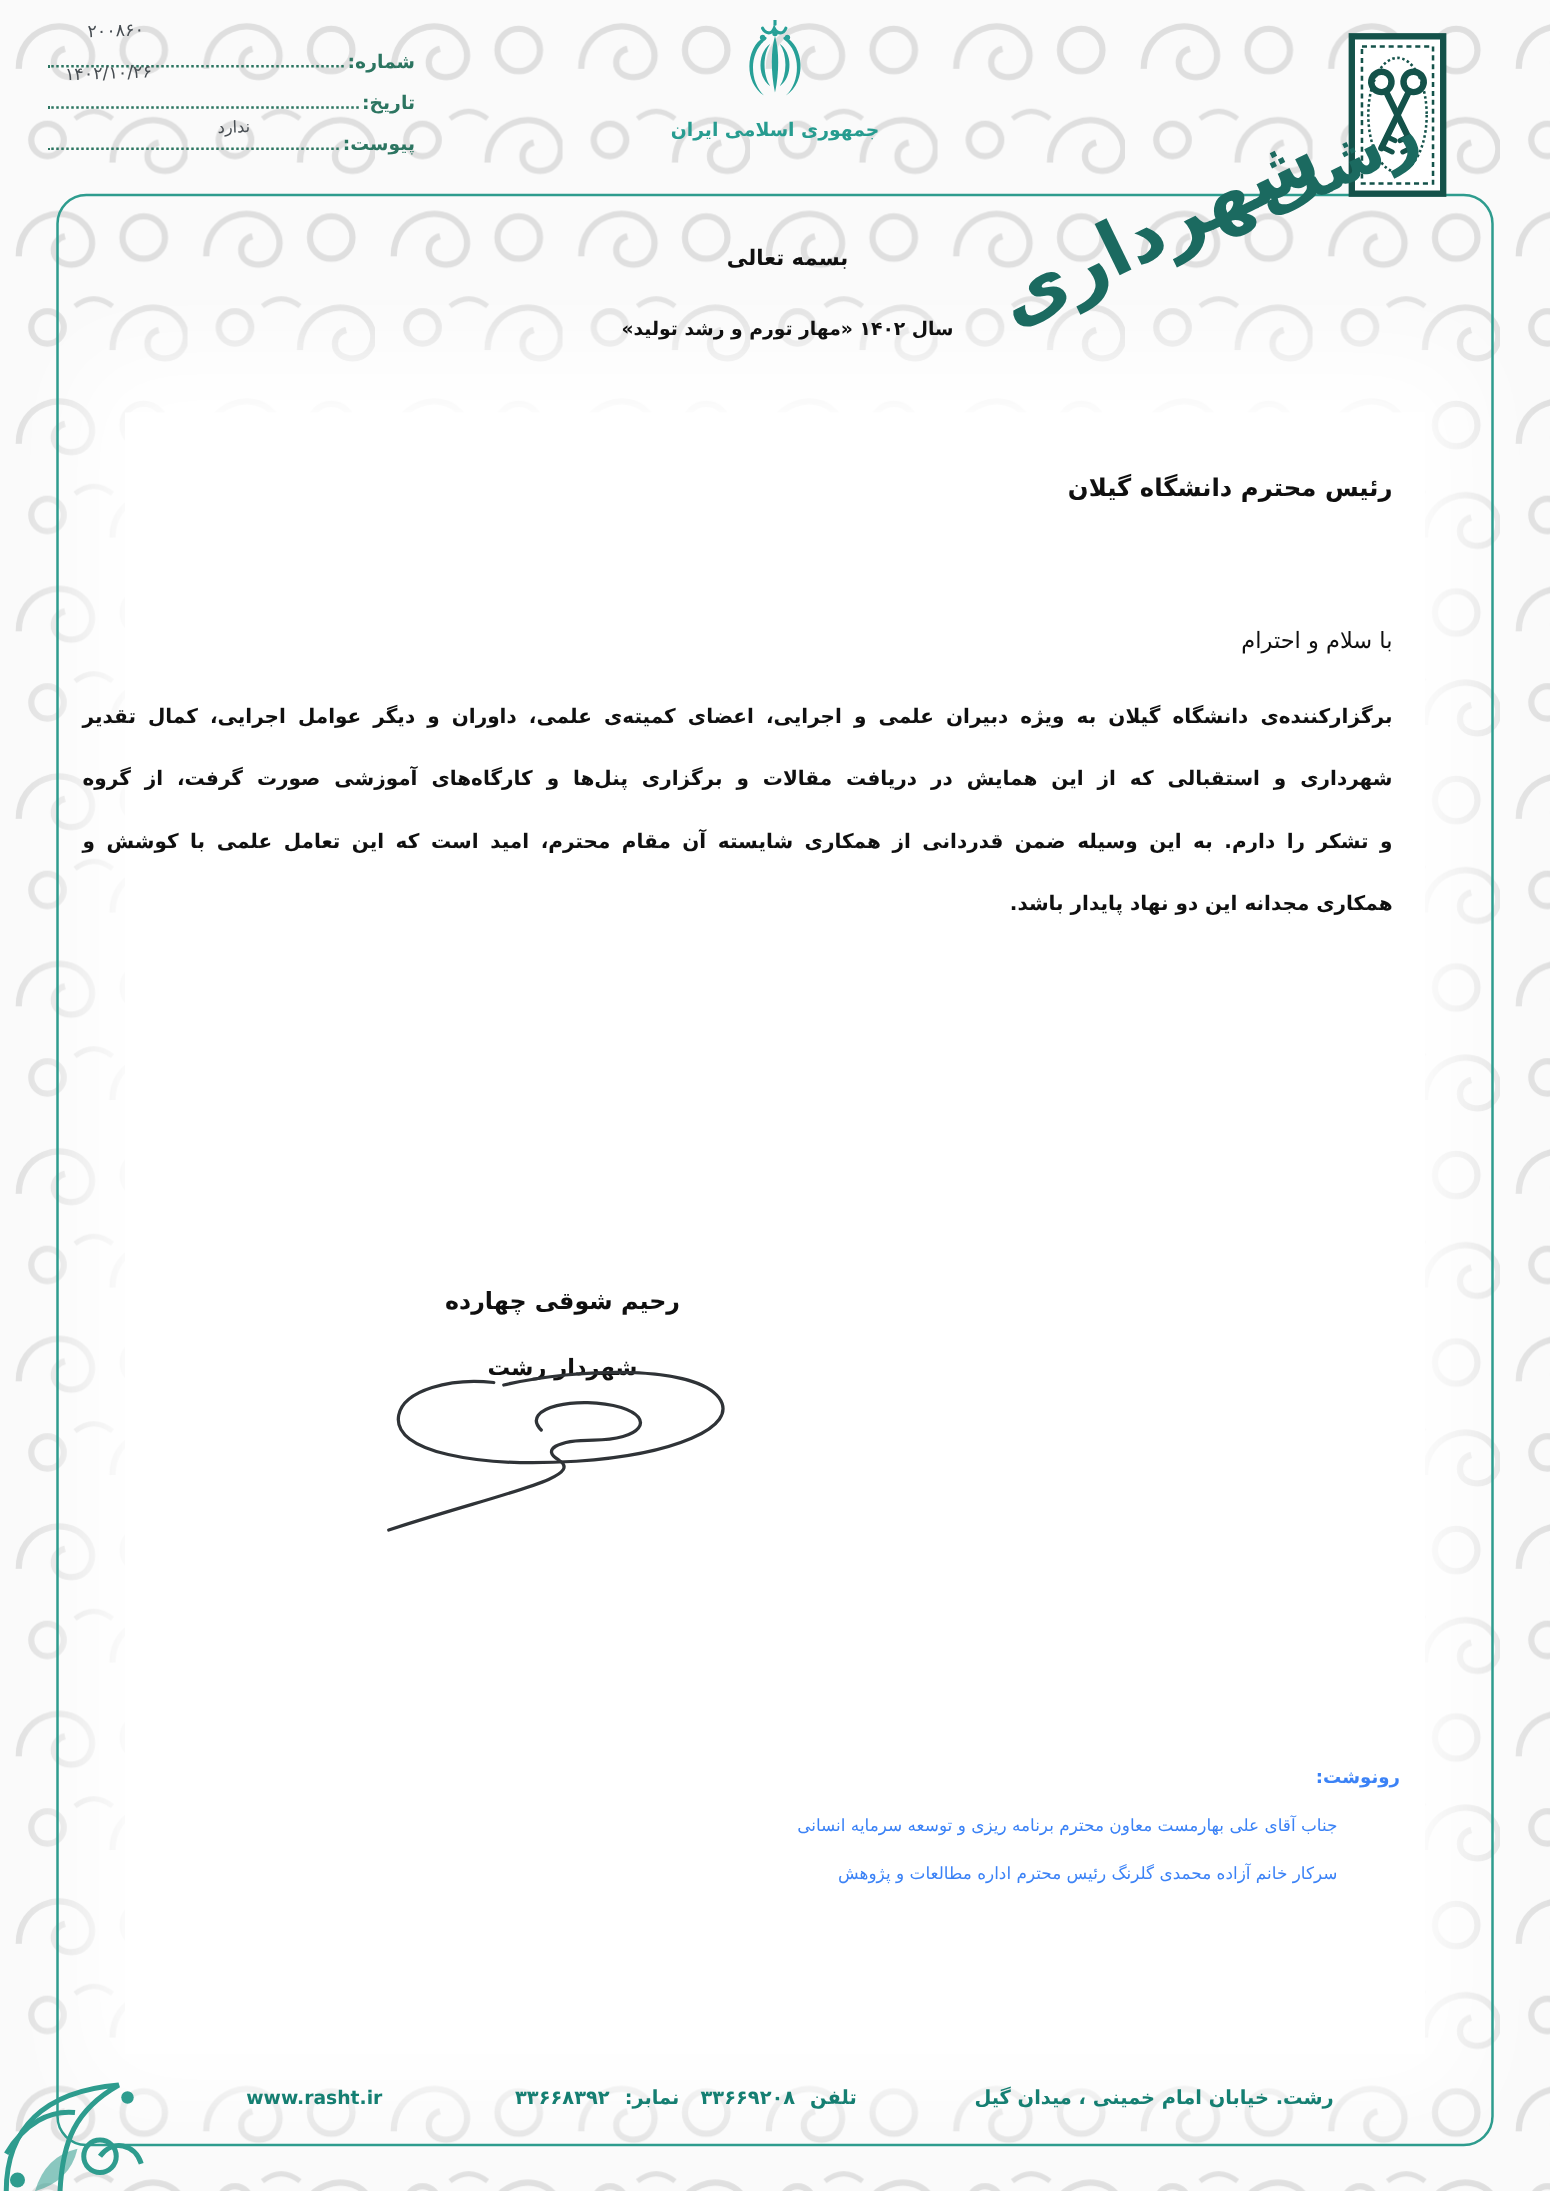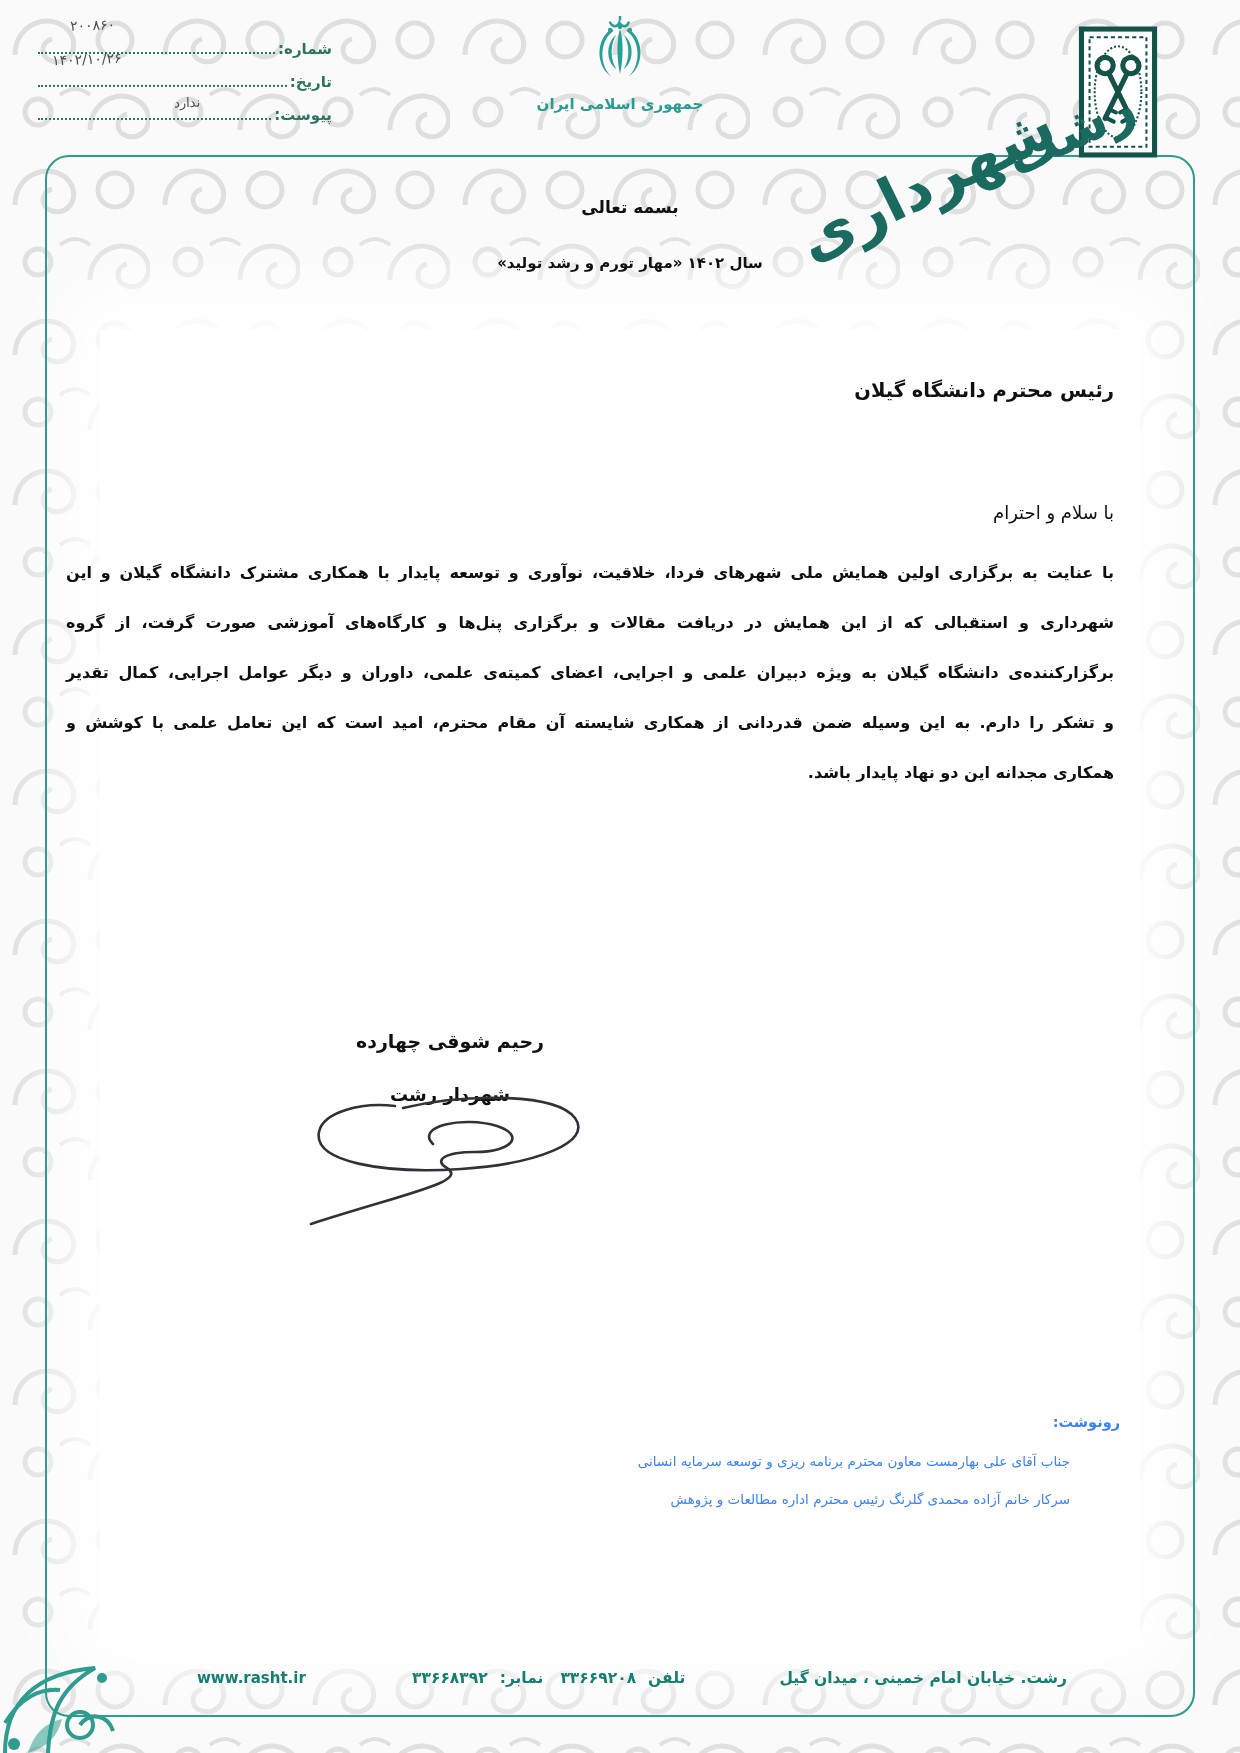--- a/index.html
+++ b/index.html
@@ -150,23 +150,22 @@
   <div class="basmala">بسمه تعالی</div>
   <div class="slogan">سال ۱۴۰۲ «مهار تورم و رشد تولید»</div>
 
   <div class="recipient">
     <div>رئیس محترم دانشگاه گیلان</div>
   </div>
 
   <div class="salutation">با سلام و احترام</div>
 
   <div class="body-text">
-    <div class="bl">با عنایت به برگزاری اولین همایش ملی شهرهای فردا، خلاقیت، نوآوری و توسعه پایدار با همکاری مشترک دانشگاه گیلان و این</div>
+    <div class="bl">برگزارکننده‌ی دانشگاه گیلان به ویژه دبیران علمی و اجرایی، اعضای کمیته‌ی علمی، داوران و دیگر عوامل اجرایی، کمال تقدیر</div>
     <div class="bl">شهرداری و استقبالی که از این همایش در دریافت مقالات و برگزاری پنل‌ها و کارگاه‌های آموزشی صورت گرفت، از گروه</div>
-    <div class="bl">برگزارکننده‌ی دانشگاه گیلان به ویژه دبیران علمی و اجرایی، اعضای کمیته‌ی علمی، داوران و دیگر عوامل اجرایی، کمال تقدیر</div>
     <div class="bl">و تشکر را دارم.  به این وسیله ضمن قدردانی از همکاری شایسته آن مقام محترم، امید است که این تعامل علمی با کوشش و</div>
     <div class="bl last">همکاری مجدانه این دو نهاد پایدار باشد.</div>
   </div>
 
   <div class="sig-name">رحیم شوقی چهارده</div>
   <div class="sig-title">شهردار رشت</div>
   <svg class="sig-scribble" width="320" height="165" viewBox="0 0 320 165">
     <g fill="none" stroke="#2f3337" stroke-width="2.6" stroke-linecap="round">
       <path d="M120 42 C180 28 272 26 292 52 C310 76 254 98 178 103 C100 108 30 96 36 66 C40 46 78 36 112 40"></path>
       <path d="M150 78 C132 60 180 50 214 60 C242 69 230 86 192 86 C162 86 150 94 164 102 C186 116 120 128 28 158"></path>

